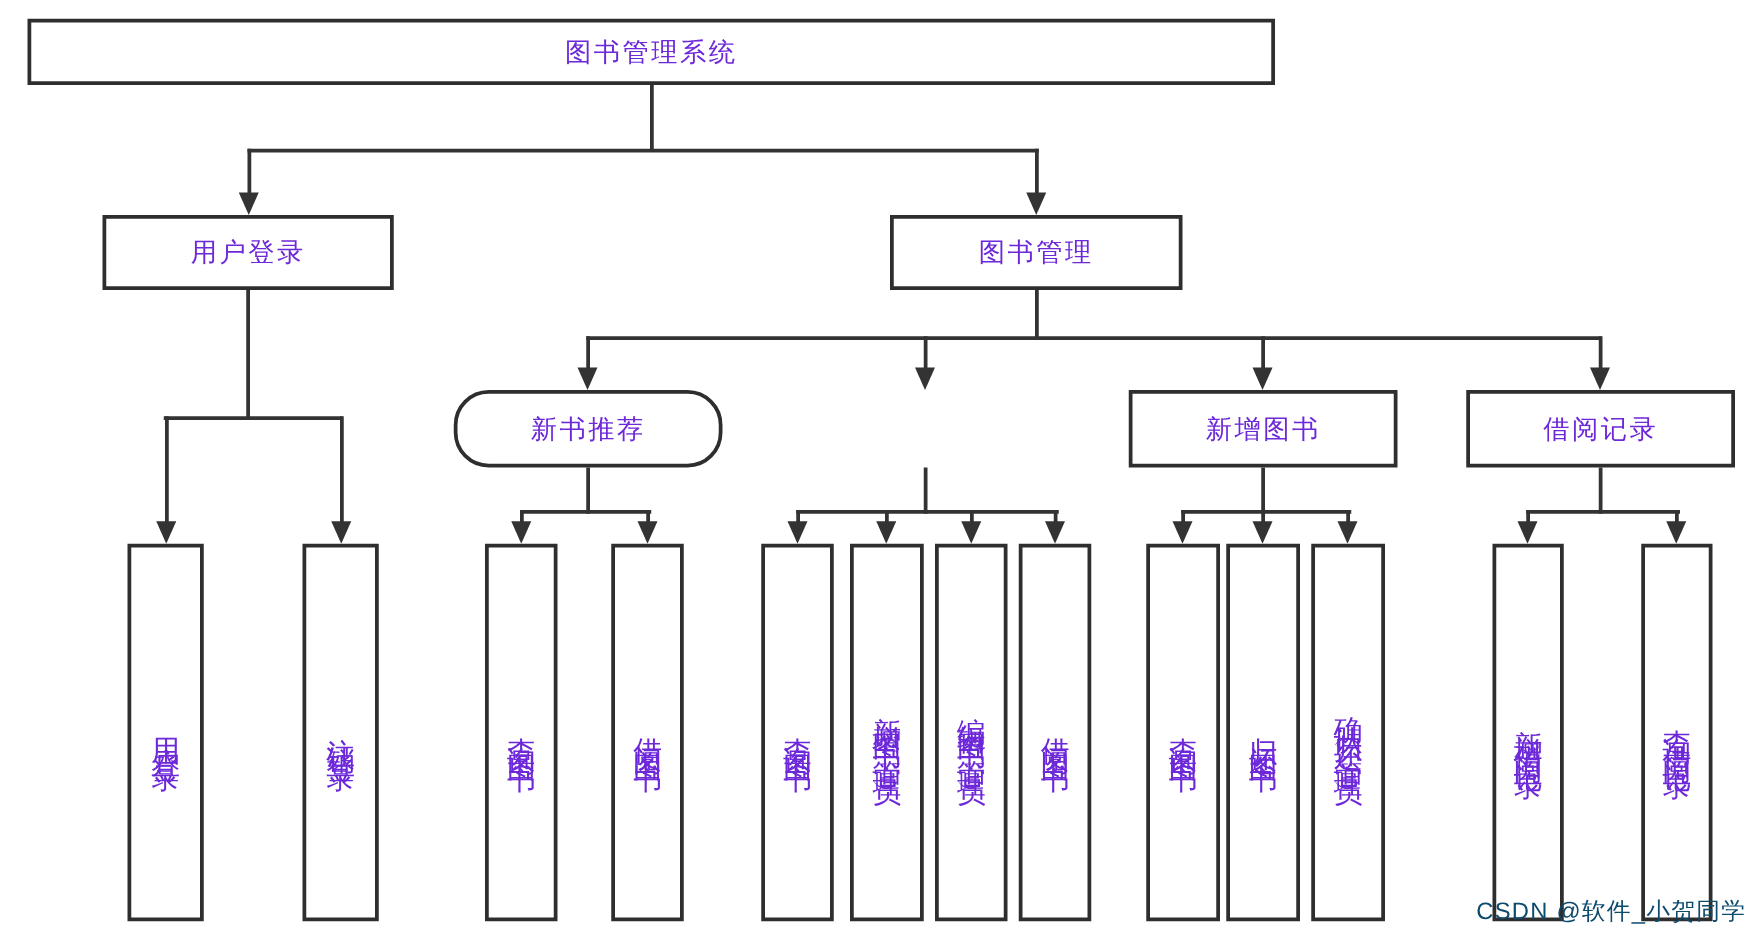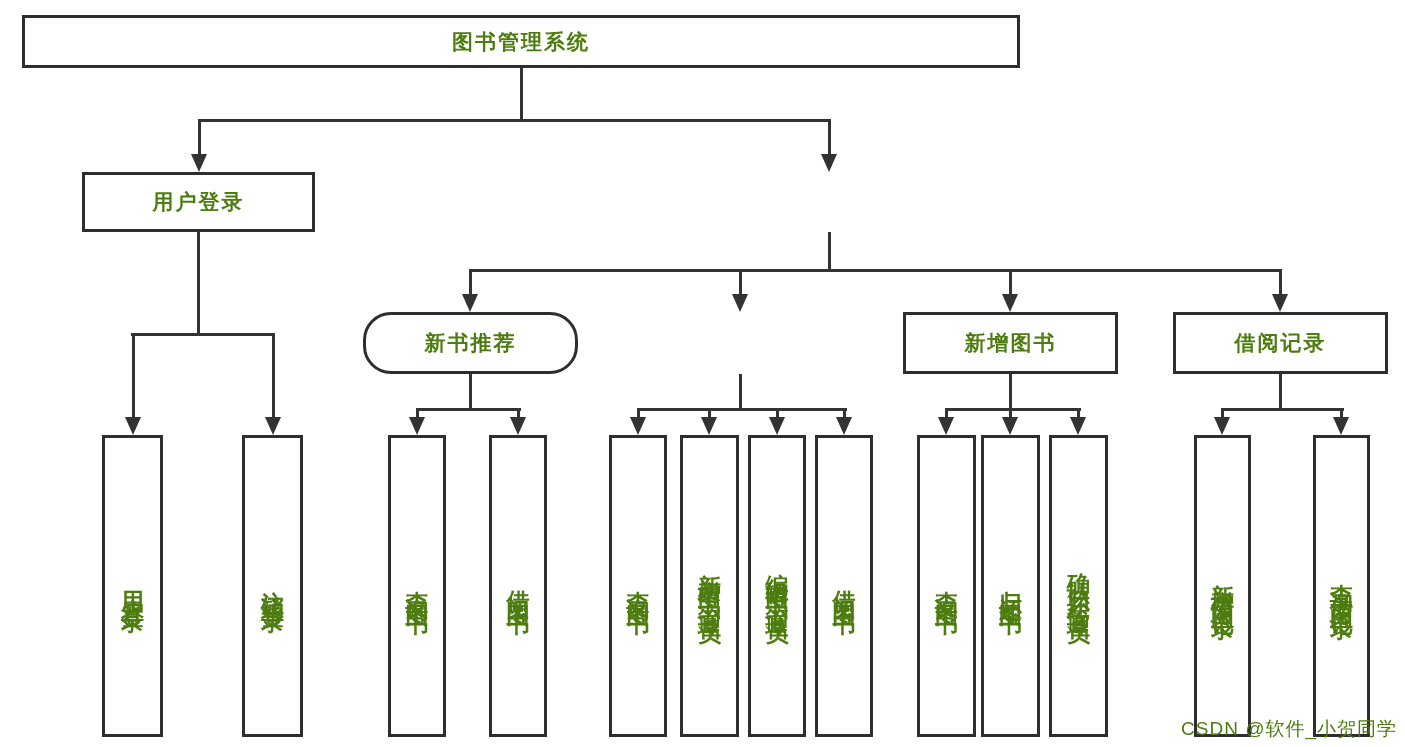--- a/index.html
+++ b/index.html
@@ -1,54 +1,55 @@
 <!DOCTYPE html>
 <html><head>
 <meta charset="utf-8">
 <style>
   html,body{margin:0;padding:0;background:#fff;}
   body{font-family:"Liberation Sans",sans-serif;}
   .canvas{position:relative;width:1405px;height:747px;background:#ffffff;overflow:hidden;}
   .box{
     position:absolute;box-sizing:border-box;background:#ffffff;
-    border:3px solid #2e2e2e;color:#4d7c0f;
-    display:flex;align-items:center;justify-content:center;font-weight:bold;
+    border:3px solid #2e2e2e;color:#6d28d9;
+    display:flex;align-items:center;justify-content:center;
   }
   .box.h{font-size:21px;letter-spacing:2px;white-space:nowrap;}
   .box.v{
     writing-mode:vertical-rl;text-orientation:mixed;
     font-size:23px;letter-spacing:7px;line-height:1;
   }
   .vl{position:absolute;width:3px;background:#333333;}
   .hl{position:absolute;height:3px;background:#333333;}
   .ah{
     position:absolute;width:0;height:0;
     border-left:8px solid transparent;border-right:8px solid transparent;
     border-top:18px solid #333333;
   }
   .watermark{
     position:absolute;right:8px;bottom:5px;z-index:5;
-    font-size:19px;color:#4d7c0f;letter-spacing:1px;white-space:nowrap;
+    font-size:19px;color:#0c4a6e;letter-spacing:1px;white-space:nowrap;
   }
 </style>
 </head>
 <body>
 
 <div class="canvas">
 
   <div class="box h" style="left:22px;top:15px;width:998px;height:53px;">图书管理系统</div>
 
   <div class="vl" style="left:520px;top:68px;height:52px;"></div>
   <div class="hl" style="left:198px;top:119px;width:633px;"></div>
   <div class="vl" style="left:198px;top:119px;height:40px;"></div>
   <div class="ah" style="left:191px;top:154px;"></div>
   <div class="vl" style="left:828px;top:119px;height:40px;"></div>
   <div class="ah" style="left:821px;top:154px;"></div>
 
   <div class="box h" style="left:82px;top:172px;width:233px;height:60px;">用户登录</div>
+  <div class="box h" style="left:712px;top:172px;width:234px;height:60px;">图书管理</div>
 
   <div class="vl" style="left:197px;top:232px;height:103px;"></div>
   <div class="hl" style="left:131px;top:333px;width:143px;"></div>
   <div class="vl" style="left:132px;top:333px;height:87px;"></div>
   <div class="ah" style="left:125px;top:417px;"></div>
   <div class="vl" style="left:272px;top:333px;height:87px;"></div>
   <div class="ah" style="left:265px;top:417px;"></div>
 
   <div class="vl" style="left:828px;top:232px;height:40px;"></div>
   <div class="hl" style="left:469px;top:269px;width:812px;"></div>

